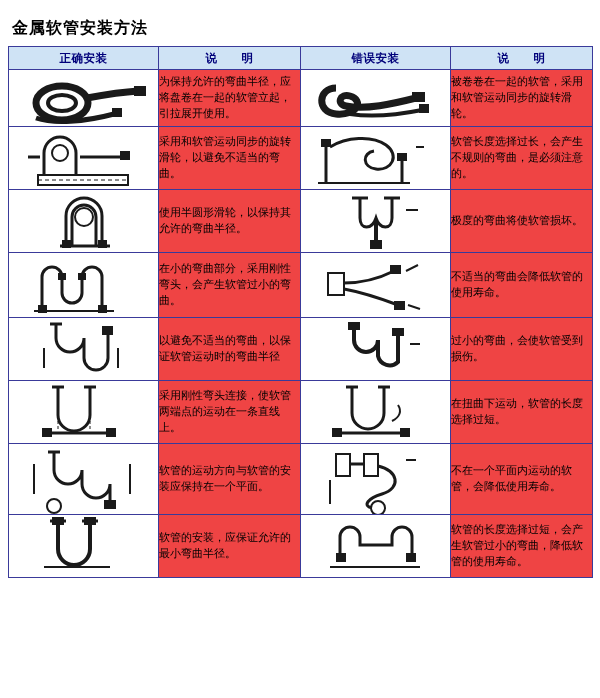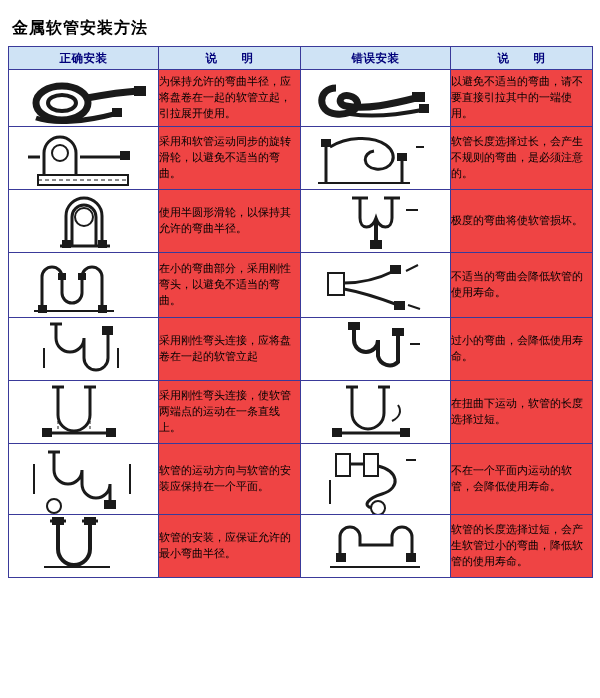--- a/index.html
+++ b/index.html
@@ -105,21 +105,21 @@
         </td>
         <td class="note">为保持允许的弯曲半径，应将盘卷在一起的软管立起，引拉展开使用。</td>
         <td class="fig">
           <svg width="140" height="56" viewBox="0 0 140 56">
             <path class="sk" d="M30 18 C12 18 10 42 30 44 C52 46 58 30 44 26 C34 23 30 34 40 36 C60 40 86 34 110 28" stroke-width="7"></path>
             <rect x="106" y="22" width="13" height="10" fill="#1a1a1a"></rect>
             <path class="sk" d="M44 44 C70 48 96 44 116 40" stroke-width="4"></path>
             <rect x="113" y="34" width="10" height="9" fill="#1a1a1a"></rect>
           </svg>
         </td>
-        <td class="note">以避免不适当的弯曲，请不要直接引拉其中的一端使用。</td>
+        <td class="note">被卷卷在一起的软管，采用和软管运动同步的旋转滑轮。</td>
       </tr>
 
       <tr>
         <td class="fig">
           <svg width="140" height="62" viewBox="0 0 140 62">
             <path class="sk" d="M30 48 L30 26 A16 16 0 0 1 62 26 L62 48" stroke-width="3"></path>
             <circle class="sk" cx="46" cy="26" r="8" stroke-width="2"></circle>
             <rect class="sk" x="24" y="48" width="90" height="10" stroke-width="2" fill="#ffffff"></rect>
             <path class="sk" d="M24 53 L114 53" stroke-width="1" stroke-dasharray="4 3"></path>
             <line class="sk" x1="66" y1="30" x2="110" y2="30" stroke-width="3"></line>
@@ -171,21 +171,21 @@
         <td class="fig">
           <svg width="140" height="64" viewBox="0 0 140 64">
             <path class="sk" d="M28 58 L28 24 A10 10 0 0 1 48 24 L48 40 A10 10 0 0 0 68 40 L68 24 A10 10 0 0 1 88 24 L88 58" stroke-width="3"></path>
             <line class="sk" x1="20" y1="58" x2="100" y2="58" stroke-width="2"></line>
             <rect x="24" y="52" width="9" height="8" fill="#1a1a1a"></rect>
             <rect x="84" y="52" width="9" height="8" fill="#1a1a1a"></rect>
             <rect x="44" y="20" width="8" height="7" fill="#1a1a1a"></rect>
             <rect x="64" y="20" width="8" height="7" fill="#1a1a1a"></rect>
           </svg>
         </td>
-        <td class="note">在小的弯曲部分，采用刚性弯头，以避免不适当的弯曲。</td>
+        <td class="note">在小的弯曲部分，采用刚性弯头，会产生软管过小的弯曲。</td>
         <td class="fig">
           <svg width="140" height="64" viewBox="0 0 140 64">
             <rect class="sk" x="22" y="20" width="16" height="22" stroke-width="2" fill="#ffffff"></rect>
             <path class="sk" d="M38 30 C58 30 72 26 88 18" stroke-width="3"></path>
             <path class="sk" d="M38 36 C60 40 76 46 92 52" stroke-width="3"></path>
             <rect x="84" y="12" width="11" height="9" fill="#1a1a1a"></rect>
             <rect x="88" y="48" width="11" height="9" fill="#1a1a1a"></rect>
             <line class="sk" x1="100" y1="18" x2="112" y2="12" stroke-width="2"></line>
             <line class="sk" x1="102" y1="52" x2="114" y2="56" stroke-width="2"></line>
           </svg>
@@ -196,30 +196,30 @@
       <tr>
         <td class="fig">
           <svg width="140" height="62" viewBox="0 0 140 62">
             <path class="sk" d="M42 6 L42 20 A14 14 0 0 0 70 20 L70 40 A12 12 0 0 0 94 40 L94 14" stroke-width="3"></path>
             <line class="sk" x1="36" y1="6" x2="48" y2="6" stroke-width="3"></line>
             <rect x="88" y="8" width="11" height="9" fill="#1a1a1a"></rect>
             <line class="sk" x1="30" y1="30" x2="30" y2="50" stroke-width="2"></line>
             <line class="sk" x1="104" y1="30" x2="104" y2="50" stroke-width="2"></line>
           </svg>
         </td>
-        <td class="note">采用刚性弯头连接，应将盘卷在一起的软管立起</td>
+        <td class="note">以避免不适当的弯曲，以保证软管运动时的弯曲半径</td>
         <td class="fig">
           <svg width="140" height="62" viewBox="0 0 140 62">
             <path class="sk" d="M48 8 L48 22 A12 12 0 0 0 72 22 L72 38 A12 12 0 0 0 92 44 L92 16" stroke-width="4"></path>
             <rect x="42" y="4" width="12" height="8" fill="#1a1a1a"></rect>
             <rect x="86" y="10" width="12" height="8" fill="#1a1a1a"></rect>
             <line class="sk" x1="104" y1="26" x2="114" y2="26" stroke-width="2"></line>
           </svg>
         </td>
-        <td class="note">过小的弯曲，会降低使用寿命。</td>
+        <td class="note">过小的弯曲，会使软管受到损伤。</td>
       </tr>
 
       <tr>
         <td class="fig">
           <svg width="140" height="62" viewBox="0 0 140 62">
             <path class="sk" d="M44 6 L44 34 A16 16 0 0 0 76 34 L76 6" stroke-width="3"></path>
             <line class="sk" x1="38" y1="6" x2="50" y2="6" stroke-width="3"></line>
             <line class="sk" x1="70" y1="6" x2="82" y2="6" stroke-width="3"></line>
             <line class="sk" x1="30" y1="52" x2="100" y2="52" stroke-width="3"></line>
             <rect x="28" y="47" width="10" height="9" fill="#1a1a1a"></rect>

